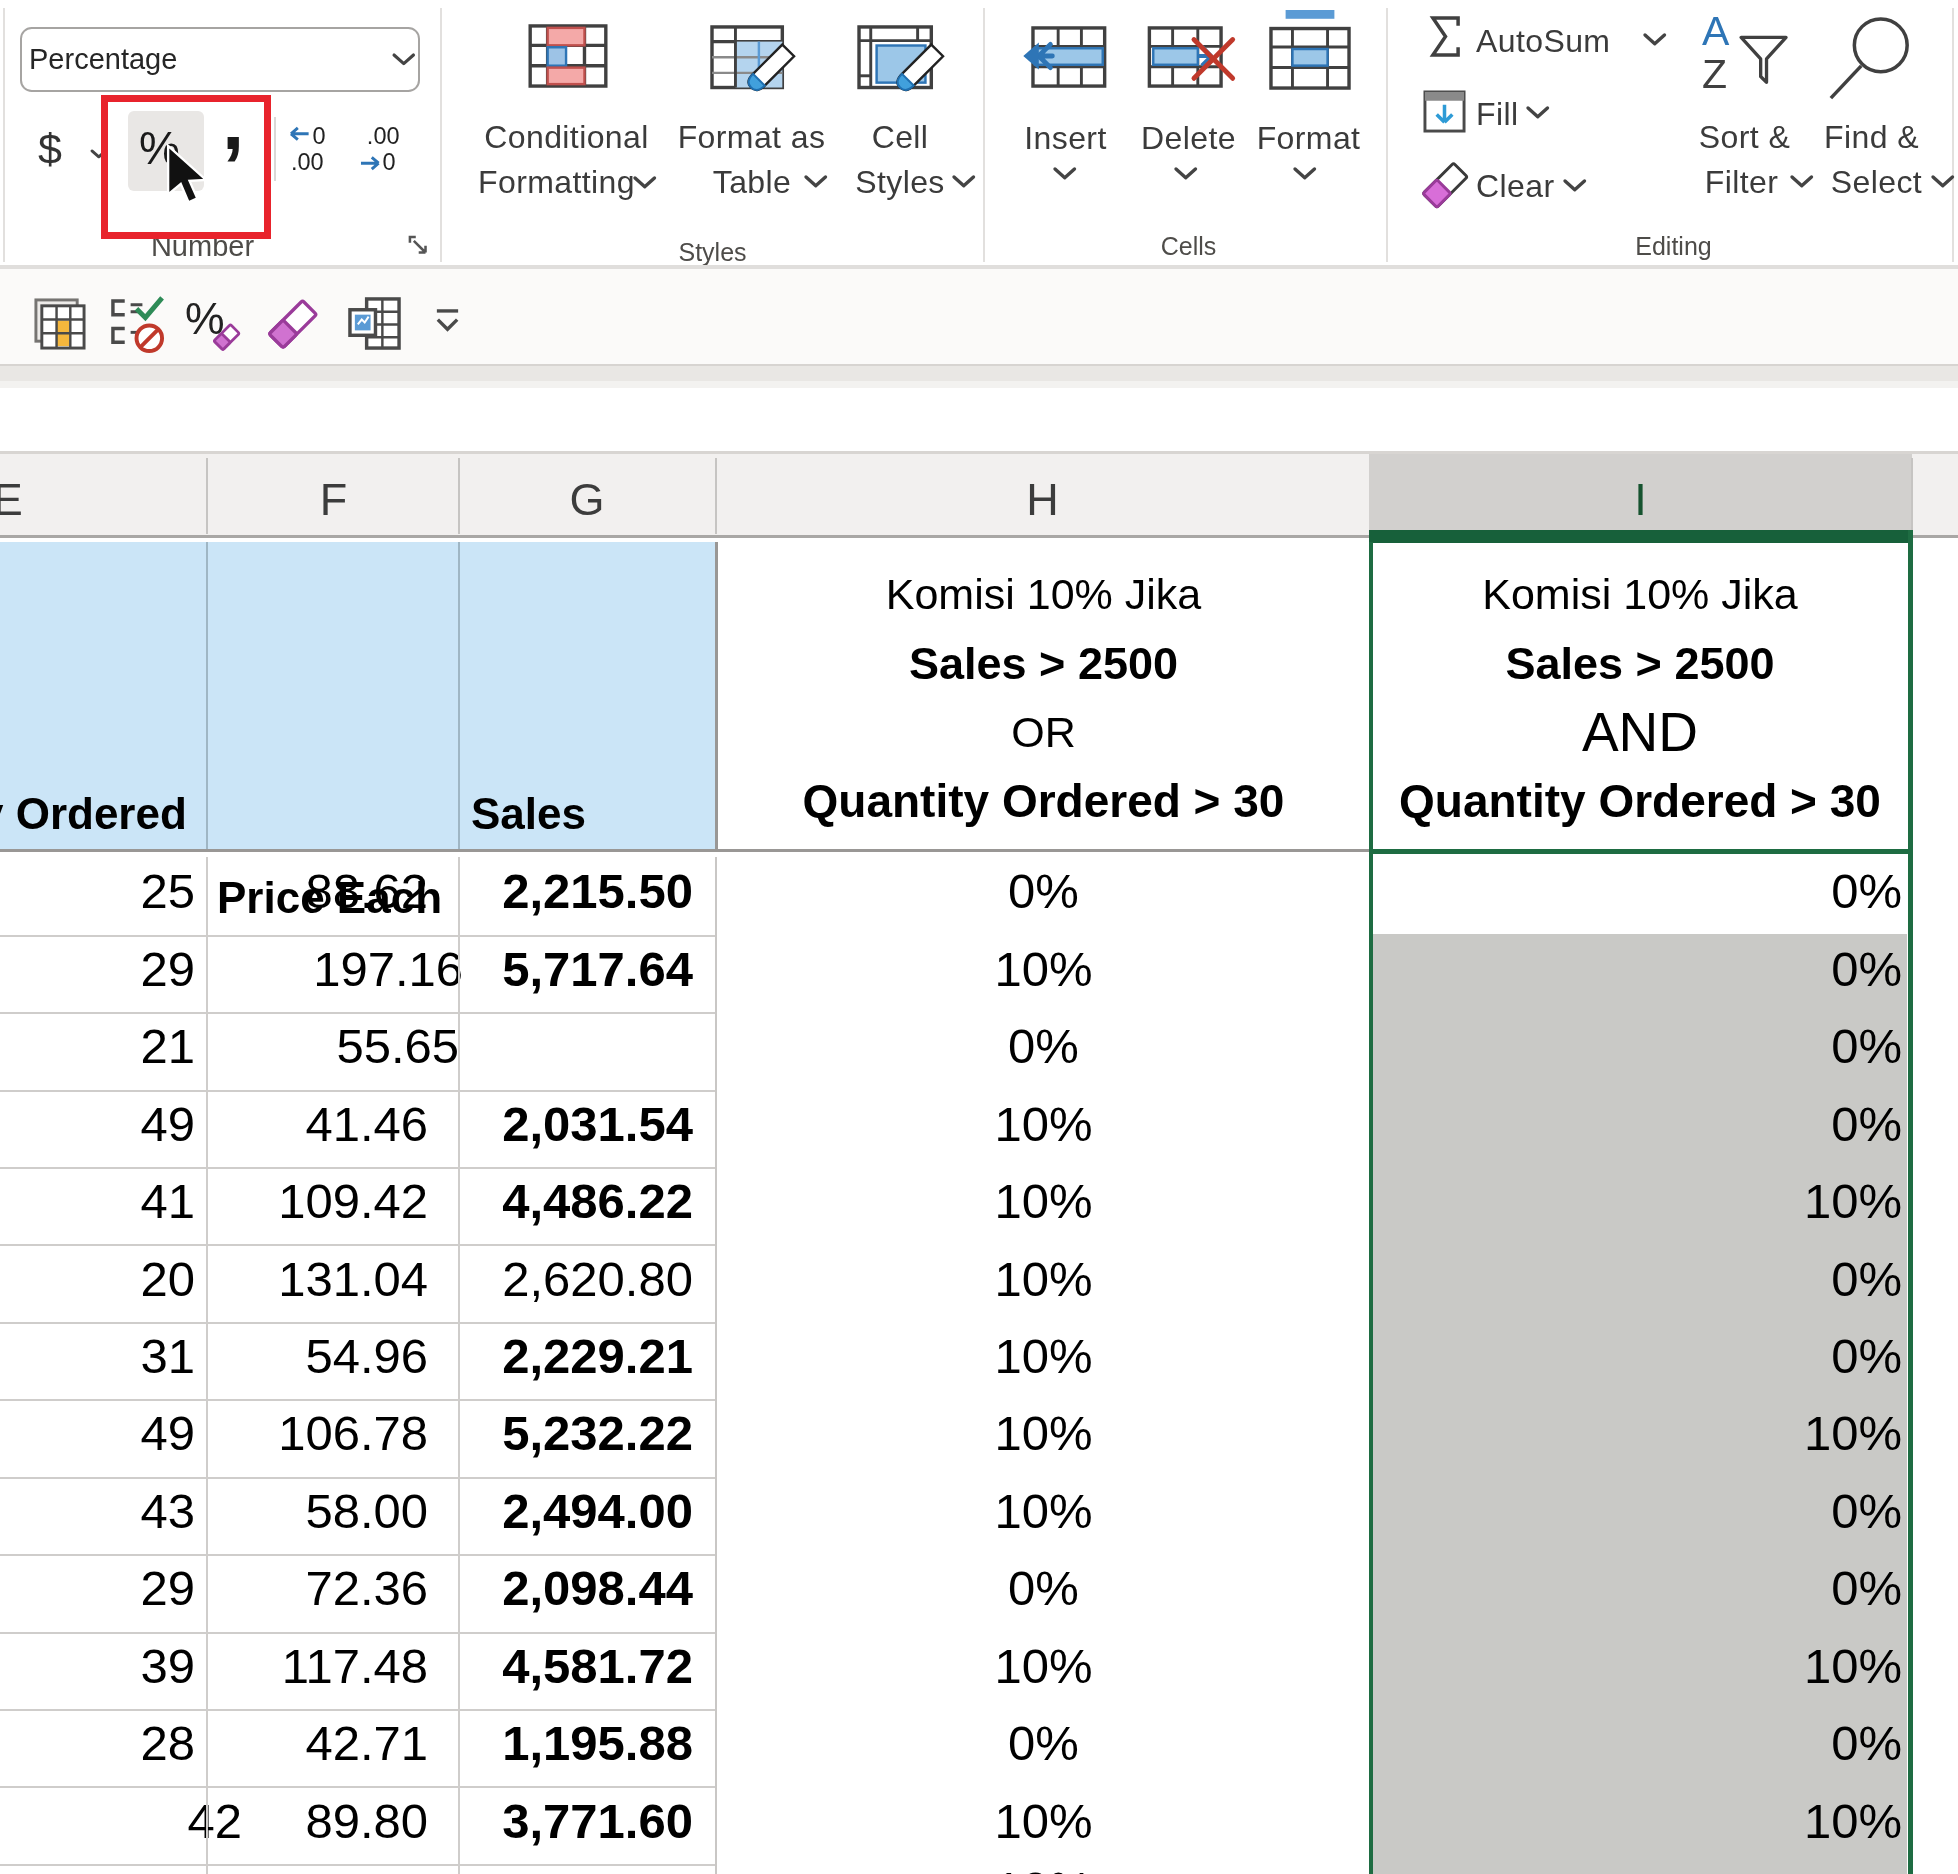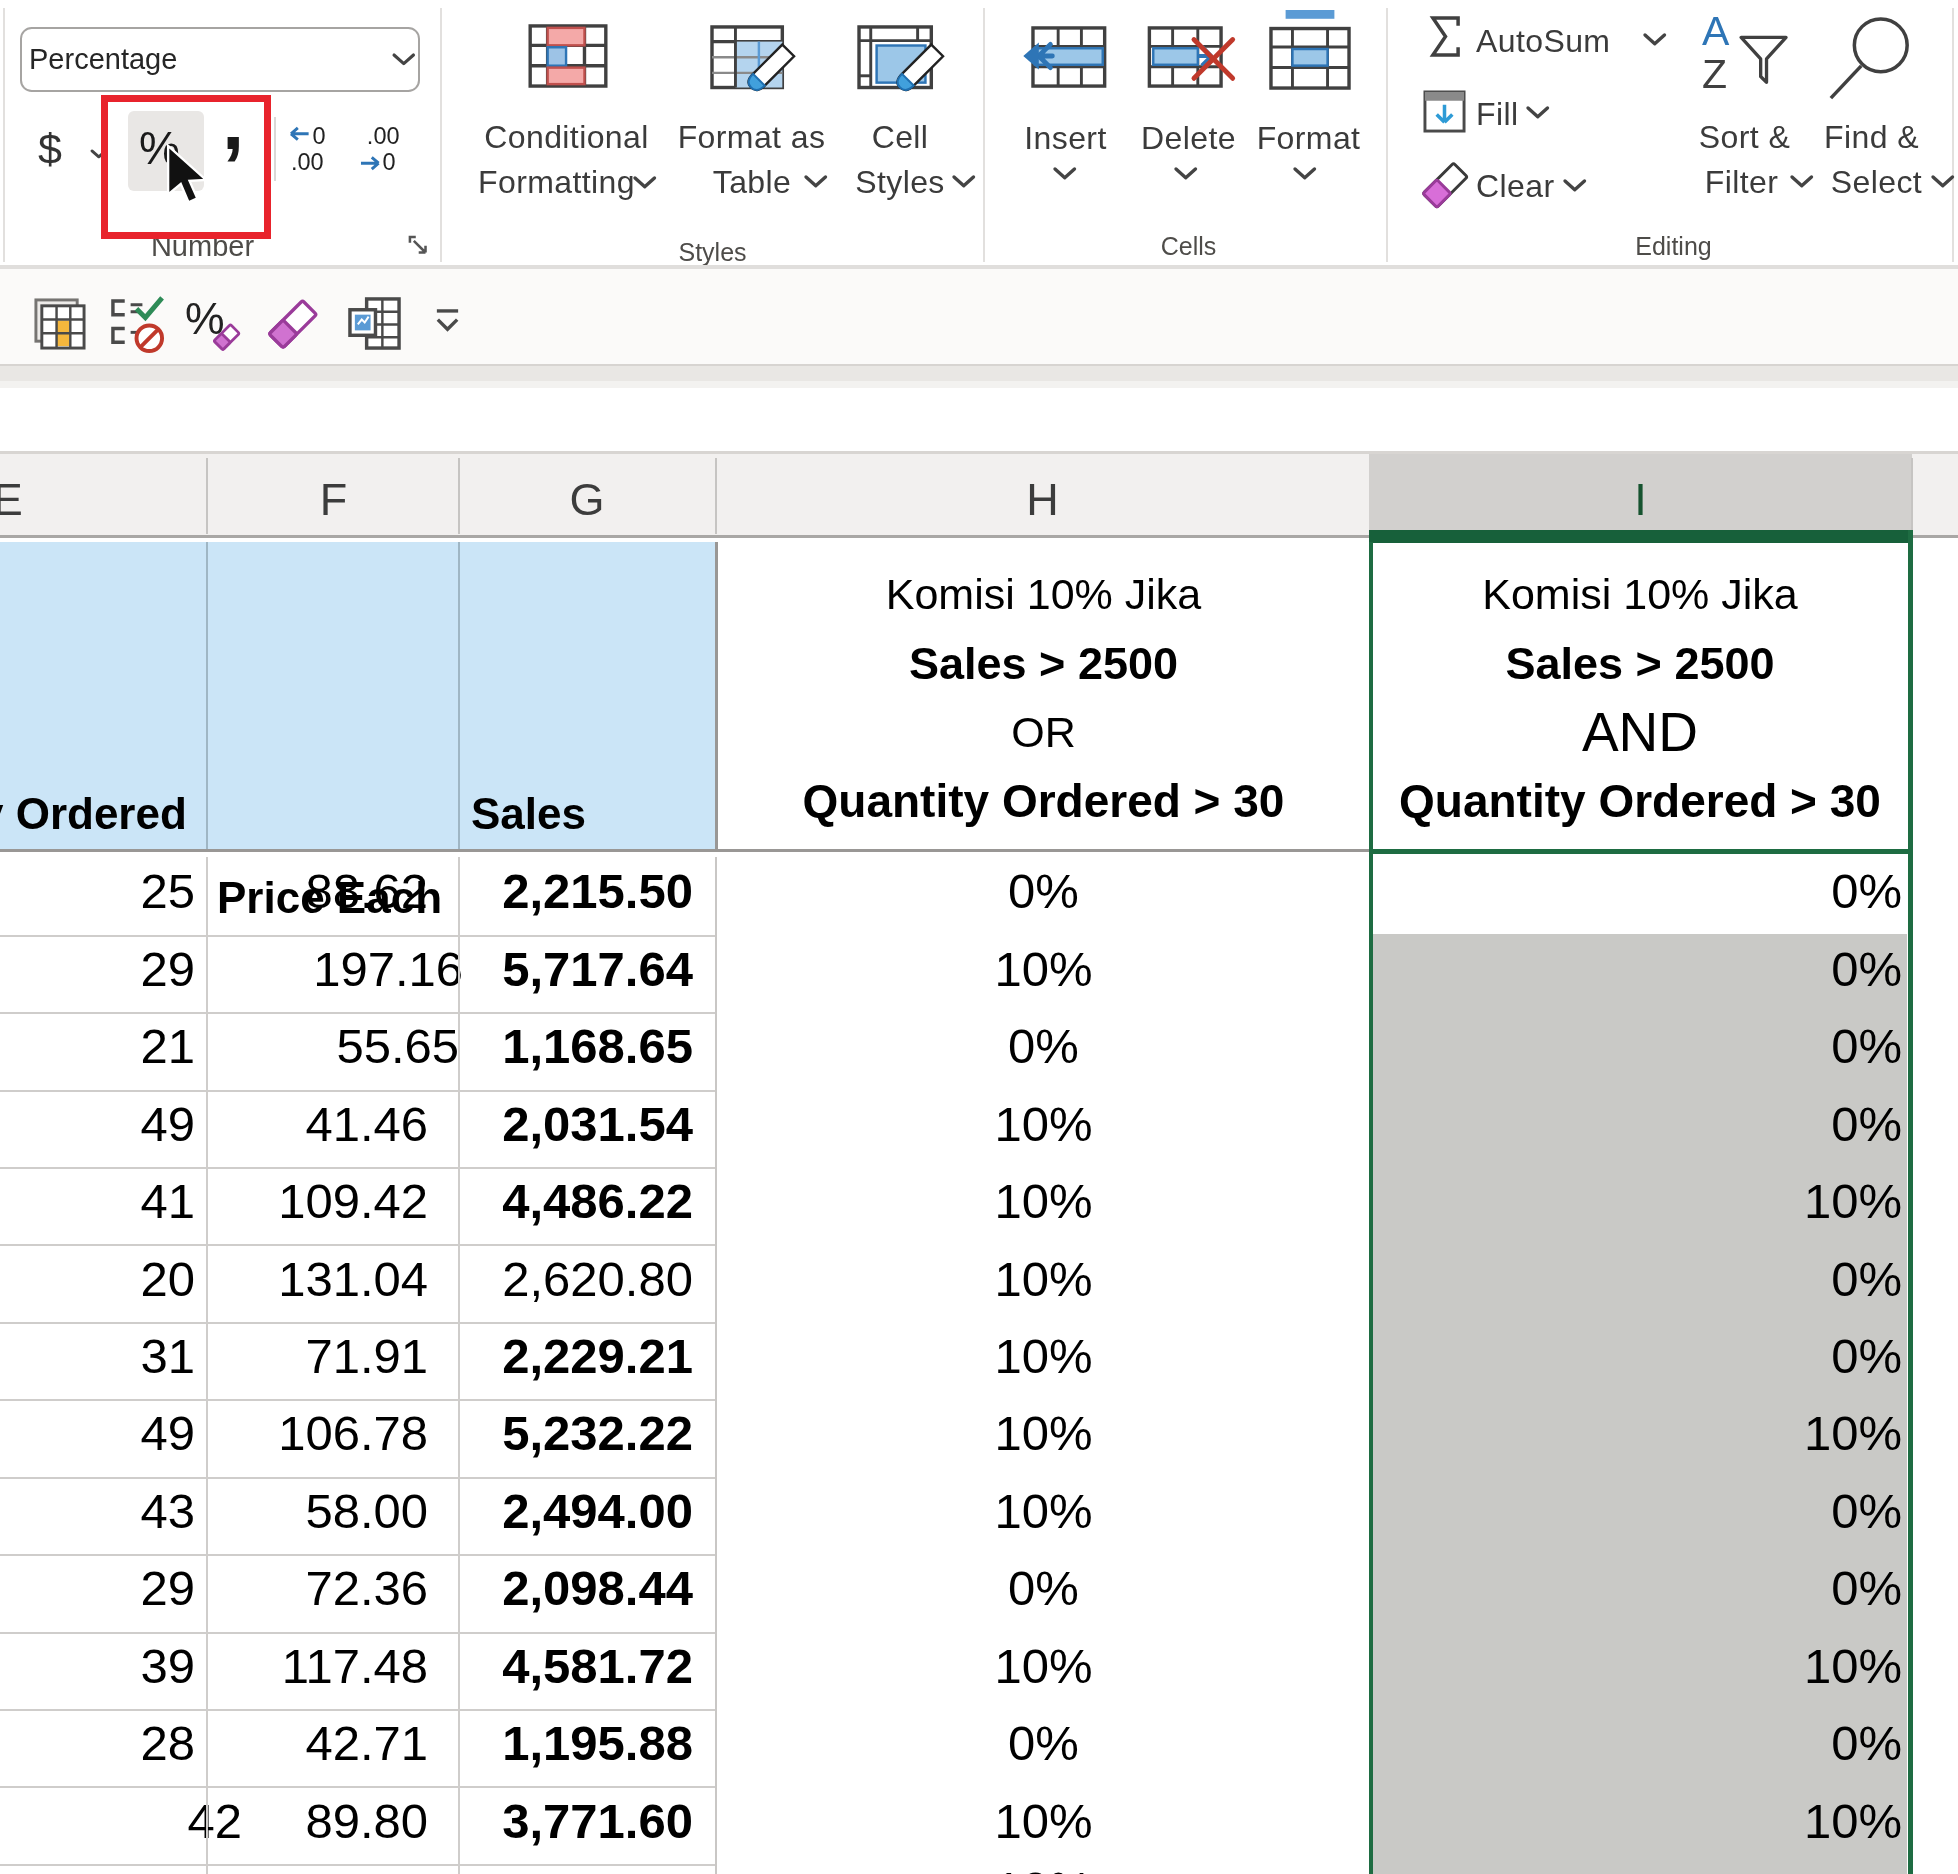--- a/index.html
+++ b/index.html
@@ -283,40 +283,39 @@
 <div class="abs" style="left:459px;top:852px;width:234px;height:77px;display:flex;align-items:center;justify-content:flex-end;font-size:49px;font-weight:700;color:#000;">2,215.50</div>
 <div class="abs" style="left:718px;top:852px;width:651px;height:77px;display:flex;align-items:center;justify-content:center;font-size:49px;color:#000;">0%</div>
 <div class="abs" style="left:1373px;top:852px;width:529px;height:77px;display:flex;align-items:center;justify-content:flex-end;font-size:49px;color:#000;">0%</div>
 <div class="abs" style="left:0px;top:930px;width:195px;height:77px;display:flex;align-items:center;justify-content:flex-end;font-size:49px;color:#000;">29</div>
 <div class="abs" style="left:207px;top:930px;width:221px;height:77px;display:flex;align-items:center;justify-content:flex-end;font-size:49px;color:#000;padding-left:35px;">197.16</div>
 <div class="abs" style="left:459px;top:930px;width:234px;height:77px;display:flex;align-items:center;justify-content:flex-end;font-size:49px;font-weight:700;color:#000;">5,717.64</div>
 <div class="abs" style="left:718px;top:930px;width:651px;height:77px;display:flex;align-items:center;justify-content:center;font-size:49px;color:#000;">10%</div>
 <div class="abs" style="left:1373px;top:930px;width:529px;height:77px;display:flex;align-items:center;justify-content:flex-end;font-size:49px;color:#000;">0%</div>
 <div class="abs" style="left:0px;top:1007px;width:195px;height:77px;display:flex;align-items:center;justify-content:flex-end;font-size:49px;color:#000;">21</div>
 <div class="abs" style="left:207px;top:1007px;width:221px;height:77px;display:flex;align-items:center;justify-content:flex-end;font-size:49px;color:#000;padding-left:31px;">55.65</div>
-<div class="abs" style="left:459px;top:1007px;width:234px;height:77px;display:flex;align-items:center;justify-content:flex-end;font-size:49px;font-weight:700;color:#000;">1,168.65</div>
 <div class="abs" style="left:718px;top:1007px;width:651px;height:77px;display:flex;align-items:center;justify-content:center;font-size:49px;color:#000;">0%</div>
 <div class="abs" style="left:1373px;top:1007px;width:529px;height:77px;display:flex;align-items:center;justify-content:flex-end;font-size:49px;color:#000;">0%</div>
 <div class="abs" style="left:0px;top:1085px;width:195px;height:77px;display:flex;align-items:center;justify-content:flex-end;font-size:49px;color:#000;">49</div>
 <div class="abs" style="left:207px;top:1085px;width:221px;height:77px;display:flex;align-items:center;justify-content:flex-end;font-size:49px;color:#000;">41.46</div>
 <div class="abs" style="left:459px;top:1085px;width:234px;height:77px;display:flex;align-items:center;justify-content:flex-end;font-size:49px;font-weight:700;color:#000;">2,031.54</div>
 <div class="abs" style="left:718px;top:1085px;width:651px;height:77px;display:flex;align-items:center;justify-content:center;font-size:49px;color:#000;">10%</div>
 <div class="abs" style="left:1373px;top:1085px;width:529px;height:77px;display:flex;align-items:center;justify-content:flex-end;font-size:49px;color:#000;">0%</div>
 <div class="abs" style="left:0px;top:1162px;width:195px;height:77px;display:flex;align-items:center;justify-content:flex-end;font-size:49px;color:#000;">41</div>
 <div class="abs" style="left:207px;top:1162px;width:221px;height:77px;display:flex;align-items:center;justify-content:flex-end;font-size:49px;color:#000;">109.42</div>
 <div class="abs" style="left:459px;top:1162px;width:234px;height:77px;display:flex;align-items:center;justify-content:flex-end;font-size:49px;font-weight:700;color:#000;">4,486.22</div>
 <div class="abs" style="left:718px;top:1162px;width:651px;height:77px;display:flex;align-items:center;justify-content:center;font-size:49px;color:#000;">10%</div>
 <div class="abs" style="left:1373px;top:1162px;width:529px;height:77px;display:flex;align-items:center;justify-content:flex-end;font-size:49px;color:#000;">10%</div>
 <div class="abs" style="left:0px;top:1240px;width:195px;height:77px;display:flex;align-items:center;justify-content:flex-end;font-size:49px;color:#000;">20</div>
 <div class="abs" style="left:207px;top:1240px;width:221px;height:77px;display:flex;align-items:center;justify-content:flex-end;font-size:49px;color:#000;">131.04</div>
 <div class="abs" style="left:459px;top:1240px;width:234px;height:77px;display:flex;align-items:center;justify-content:flex-end;font-size:49px;font-weight:400;color:#000;">2,620.80</div>
 <div class="abs" style="left:718px;top:1240px;width:651px;height:77px;display:flex;align-items:center;justify-content:center;font-size:49px;color:#000;">10%</div>
 <div class="abs" style="left:1373px;top:1240px;width:529px;height:77px;display:flex;align-items:center;justify-content:flex-end;font-size:49px;color:#000;">0%</div>
 <div class="abs" style="left:0px;top:1317px;width:195px;height:77px;display:flex;align-items:center;justify-content:flex-end;font-size:49px;color:#000;">31</div>
-<div class="abs" style="left:207px;top:1317px;width:221px;height:77px;display:flex;align-items:center;justify-content:flex-end;font-size:49px;color:#000;">71.91</div>
+<div class="abs" style="left:207px;top:1317px;width:221px;height:77px;display:flex;align-items:center;justify-content:flex-end;font-size:49px;color:#000;">54.96</div>
 <div class="abs" style="left:459px;top:1317px;width:234px;height:77px;display:flex;align-items:center;justify-content:flex-end;font-size:49px;font-weight:700;color:#000;">2,229.21</div>
 <div class="abs" style="left:718px;top:1317px;width:651px;height:77px;display:flex;align-items:center;justify-content:center;font-size:49px;color:#000;">10%</div>
 <div class="abs" style="left:1373px;top:1317px;width:529px;height:77px;display:flex;align-items:center;justify-content:flex-end;font-size:49px;color:#000;">0%</div>
 <div class="abs" style="left:0px;top:1394px;width:195px;height:77px;display:flex;align-items:center;justify-content:flex-end;font-size:49px;color:#000;">49</div>
 <div class="abs" style="left:207px;top:1394px;width:221px;height:77px;display:flex;align-items:center;justify-content:flex-end;font-size:49px;color:#000;">106.78</div>
 <div class="abs" style="left:459px;top:1394px;width:234px;height:77px;display:flex;align-items:center;justify-content:flex-end;font-size:49px;font-weight:700;color:#000;">5,232.22</div>
 <div class="abs" style="left:718px;top:1394px;width:651px;height:77px;display:flex;align-items:center;justify-content:center;font-size:49px;color:#000;">10%</div>
 <div class="abs" style="left:1373px;top:1394px;width:529px;height:77px;display:flex;align-items:center;justify-content:flex-end;font-size:49px;color:#000;">10%</div>
 <div class="abs" style="left:0px;top:1472px;width:195px;height:77px;display:flex;align-items:center;justify-content:flex-end;font-size:49px;color:#000;">43</div>
 <div class="abs" style="left:207px;top:1472px;width:221px;height:77px;display:flex;align-items:center;justify-content:flex-end;font-size:49px;color:#000;">58.00</div>

